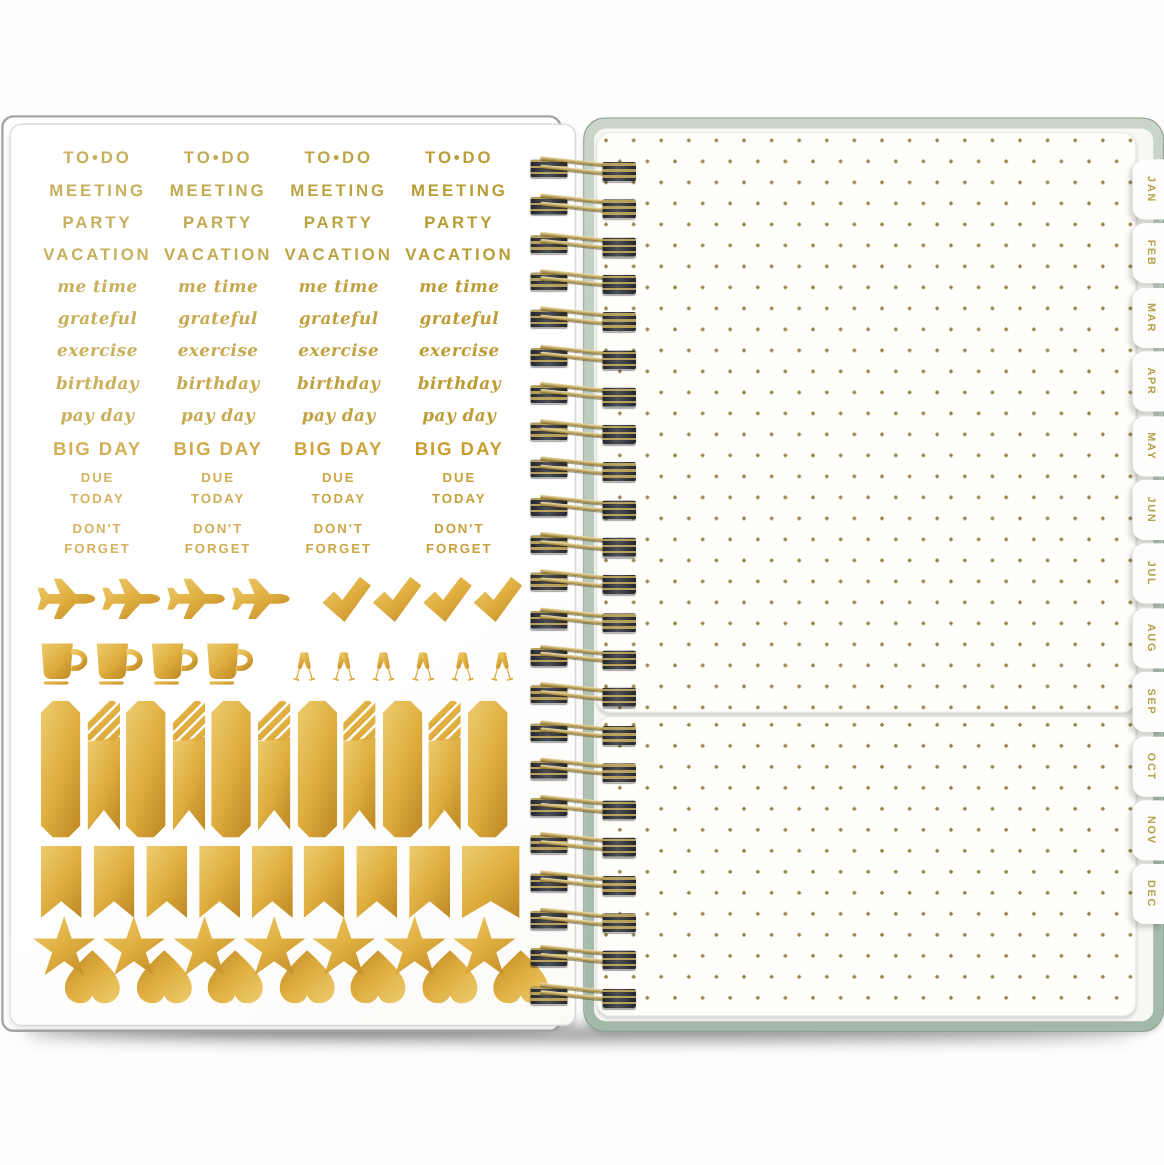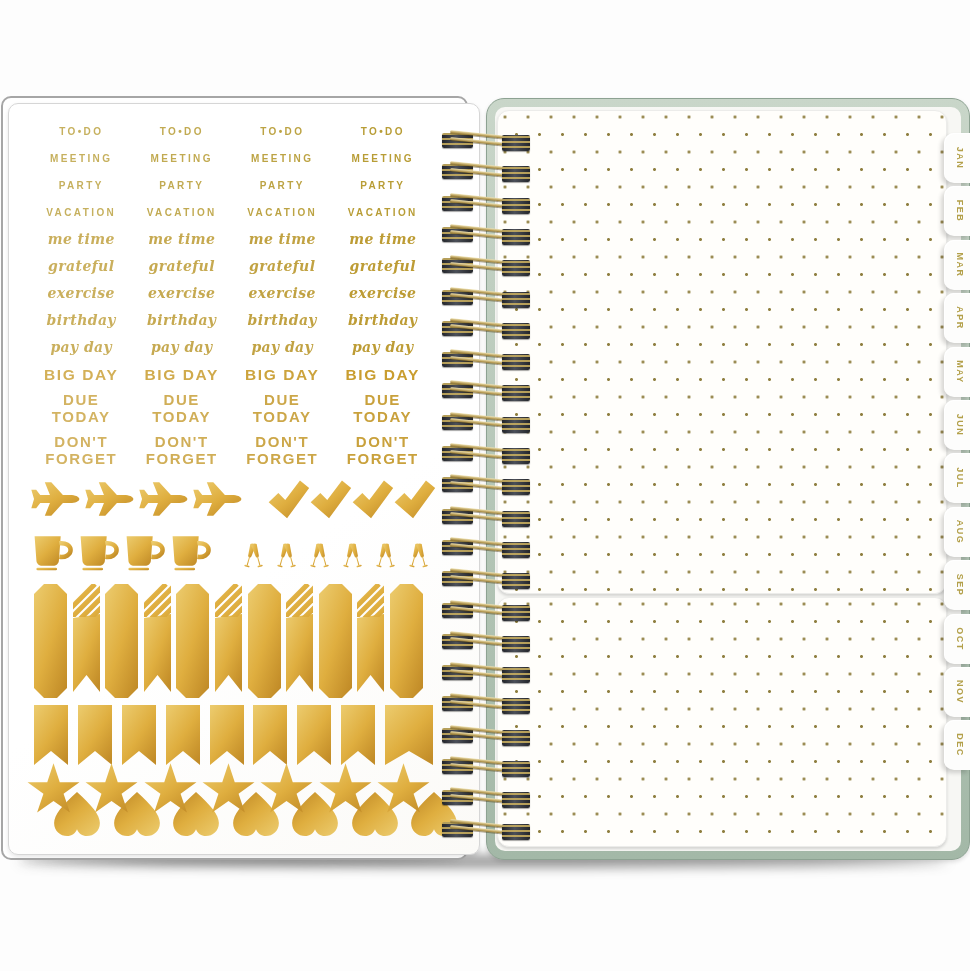--- a/index.html
+++ b/index.html
@@ -23,35 +23,35 @@
   }
   
   .text-grid{position:absolute;left:22px;top:14px;width:402px;}
   .t-row{display:flex;}
   .t-cell{flex:0 0 100.5px;text-align:center;white-space:pre-line;}
   .t-cell:nth-child(1){opacity:.80}
   .t-cell:nth-child(2){opacity:.86}
   .t-cell:nth-child(3){opacity:.93}
   .t-cell:nth-child(4){opacity:1}
   .t-row.caps .t-cell{
-    height:27px;line-height:27px;font-size:10px;font-weight:bold;
+    height:27px;line-height:27px;font-size:14px;font-weight:bold;
     letter-spacing:2.4px;color:#b89d36;
   }
   .t-row.script .t-cell{
     height:27px;line-height:27px;
     font-family:"DejaVu Serif",serif;font-style:italic;font-weight:bold;
     font-size:14px;color:#bd9c35;letter-spacing:.4px;
   }
   .t-row.big .t-cell{
     height:27px;line-height:27px;font-size:15.5px;font-weight:bold;
     letter-spacing:1.6px;color:#c99d2f;
   }
   .t-row.bold2 .t-cell{
     height:42px;line-height:17px;padding-top:3px;box-sizing:border-box;
-    font-size:15px;font-weight:bold;letter-spacing:1.6px;color:#c9a13c;
+    font-size:11px;font-weight:bold;letter-spacing:1.6px;color:#c9a13c;
   }
   
   .icon-row{position:absolute;display:flex;align-items:center;}
   .ic{display:block;}
   .ic svg{display:block;width:100%;height:100%;}
   .row-a{left:18px;top:368px;height:54px;}
   .row-b{left:22px;top:421px;height:52px;}
   .row-c{left:25px;top:480px;width:389px;justify-content:space-between;align-items:flex-start;}
   .row-d{left:25px;top:601px;width:399px;justify-content:space-between;align-items:flex-start;}
   .row-e{left:18px;top:659px;width:403px;justify-content:space-between;z-index:3;}

